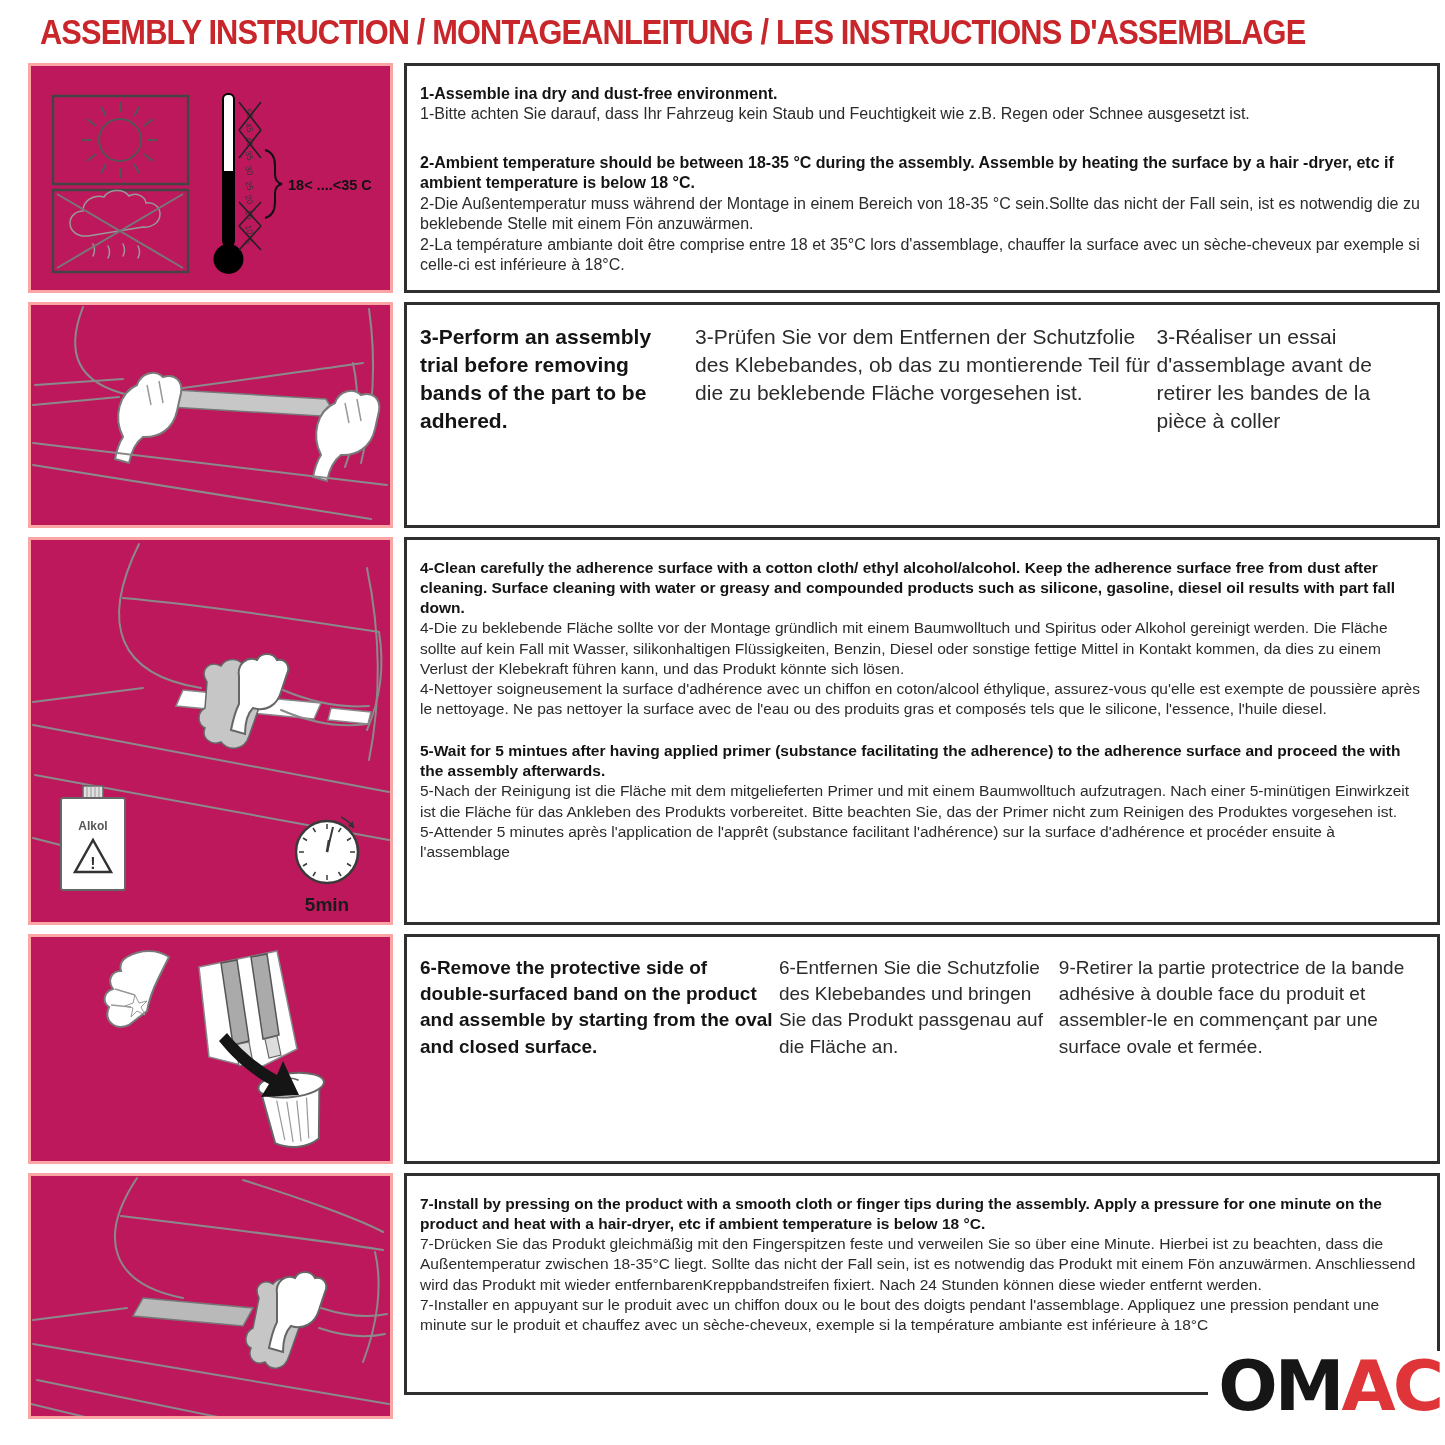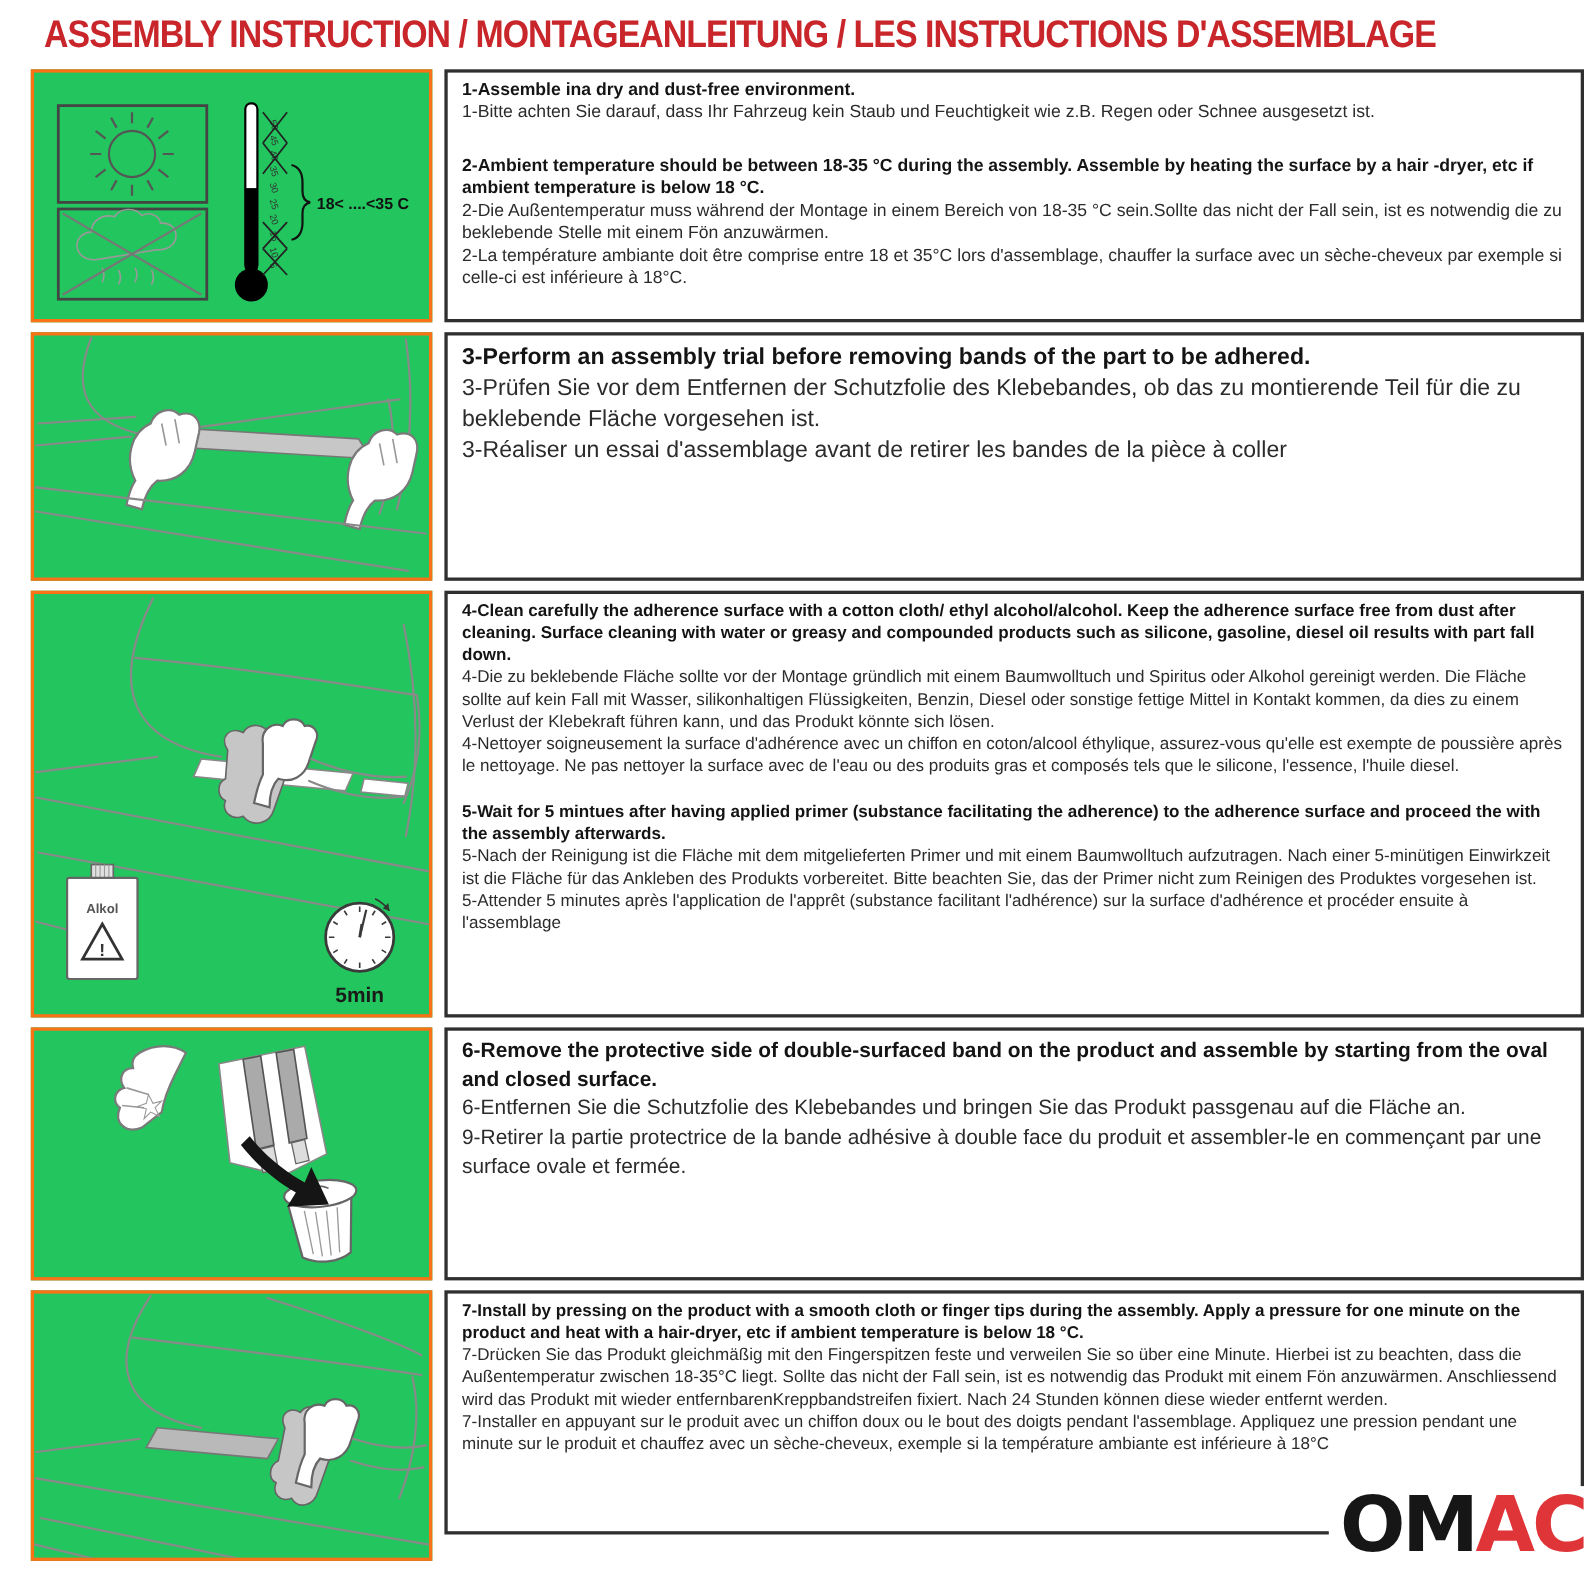--- a/index.html
+++ b/index.html
@@ -3,30 +3,30 @@
 <meta charset="utf-8">
 <style>
   html,body{margin:0;padding:0;background:#fff;}
   .page{position:relative;width:1445px;height:1445px;background:#fff;overflow:hidden;
         font-family:"Liberation Sans","DejaVu Sans",sans-serif;}
   .title-bar{height:63px;display:flex;align-items:center;padding-left:40px;}
   .title{font-size:35px;font-weight:800;letter-spacing:-1px;color:#c8262b;white-space:nowrap;
          transform:scaleX(0.88);transform-origin:left center;}
   .content{padding:0 5px 0 28px;}
   .row{display:flex;gap:11px;margin-bottom:9px;align-items:flex-start;}
-  .illust{flex:0 0 365px;width:365px;border:3px solid #f97316;box-sizing:border-box;background:#22c55e;}
+  .illust{flex:0 0 365px;width:365px;border:3px solid #fca5a5;box-sizing:border-box;background:#be185d;}
   .illust svg{display:block;}
-  .tbox{flex:1;border:3px solid #2f2f2f;box-sizing:border-box;padding:6px 13px;overflow:hidden;background:#fff;}
+  .tbox{flex:1;border:3px solid #2f2f2f;box-sizing:border-box;padding:18px 13px;overflow:hidden;background:#fff;}
   .r1 .illust,.r1 .tbox{height:230px;}
   .r2 .illust,.r2 .tbox{height:226px;}
   .r3 .illust,.r3 .tbox{height:388px;}
   .r4 .illust,.r4 .tbox{height:230px;}
   .r5 .illust{height:246px;}
   .r5 .tbox{height:222px;}
-  .vcenter{display:flex;flex-direction:column;}
+  .vcenter{display:flex;flex-direction:row;justify-content:center;}
   .tbox p{margin:0;color:#2b2b2b;}
   .tbox p.b{font-weight:700;color:#141414;}
   .tbox p.gap{margin-top:28px;}
   .tbox p.gap2{margin-top:22px;}
   .t16 p{font-size:16px;line-height:1.28;}
   .t21 p{font-size:21px;line-height:1.33;}
   .t15 p{font-size:15.5px;line-height:1.3;}
   .t19 p{font-size:19px;line-height:1.38;}
   .logo{position:absolute;right:2px;bottom:24px;background:#fff;padding:0 2px 0 10px;
         font-family:"DejaVu Sans","Liberation Sans",sans-serif;font-weight:900;

